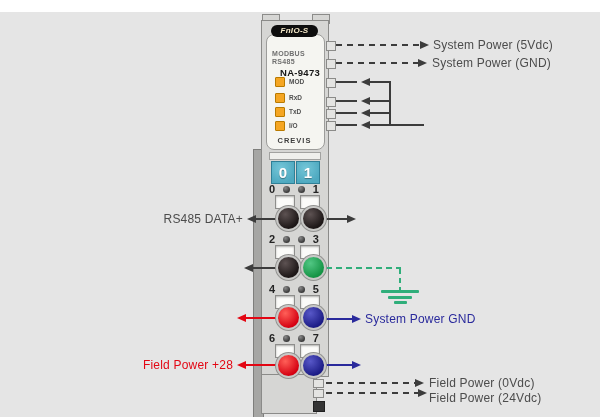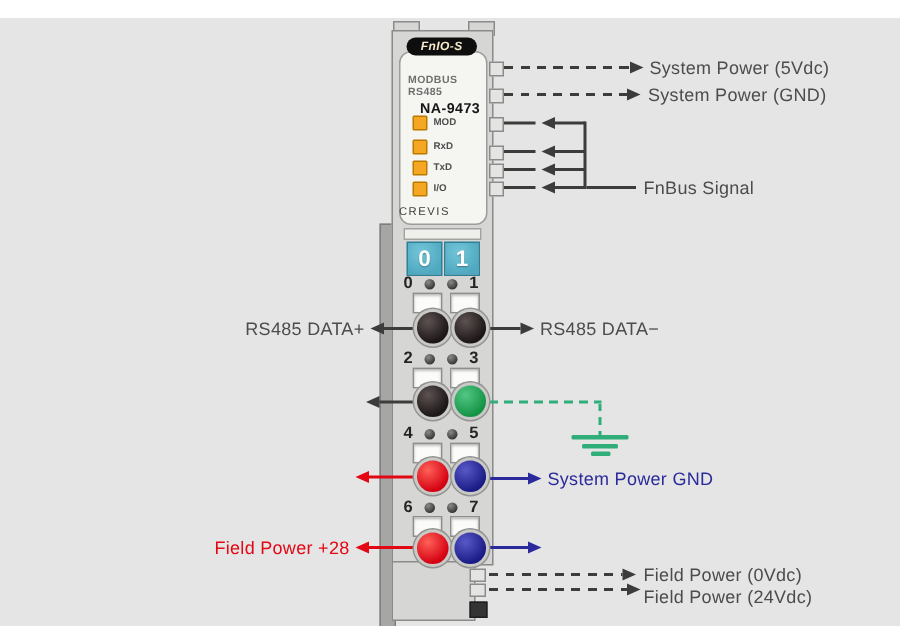--- a/index.html
+++ b/index.html
@@ -15,21 +15,21 @@
   .notch{background:#e4e4e2;border:1px solid #8b8b89;}
   .latch{background:#343434;border:1px solid #1f1f1f;}
   .panel{background:#f5f5f1;border:1px solid #9c9c9a;border-radius:8px;}
   .badge{background:#0e0e0e;border-radius:6px;color:#f5e9c8;font-size:8px;font-weight:bold;
          font-style:italic;text-align:center;line-height:12px;letter-spacing:.3px;}
   .proto{font-size:7px;font-weight:bold;color:#6f6f6f;letter-spacing:.3px;line-height:8px;}
   .model{font-size:9.5px;font-weight:bold;color:#161616;letter-spacing:.3px;}
   .led-row{display:flex;align-items:center;gap:4px;height:9px;}
   .led-sq{width:8px;height:8px;background:#f5a623;border:1px solid #b97a00;border-radius:1px;}
   .led-lb{font-size:6.5px;font-weight:bold;color:#4f4f4f;}
-  .brand{font-size:7.5px;font-weight:normal;color:#3d3d3d;letter-spacing:1px;text-align:left;}
+  .brand{font-size:7.5px;font-weight:bold;color:#3d3d3d;letter-spacing:1px;text-align:center;}
   .sw-bar{background:#efefec;border:1px solid #a2a2a0;}
   .switch{background:radial-gradient(circle at 40% 30%, #74c6d8, #4ea9c0 75%);
           border:1px solid #2f7f96;color:#ffffff;font-weight:bold;font-size:15px;
           text-align:center;line-height:21px;text-shadow:0 1px 1px rgba(0,0,0,.35);}
   .numrow{display:flex;justify-content:space-between;align-items:center;
           font-size:11px;font-weight:bold;color:#242424;}
   .dot{width:7px;height:7px;border-radius:50%;background:radial-gradient(circle at 35% 30%, #8a8a8a, #3a3a3a 70%);}
   .rel-sq{background:#fbfbf9;border:1px solid #8e8e8c;box-shadow:inset 0 1px 2px rgba(0,0,0,.3);}
   .term{width:21px;height:21px;border-radius:50%;box-shadow:0 0 0 2px #c9c9c7,0 0 0 3px #939391;}
   .t-black{background:radial-gradient(circle at 35% 30%, #5d5252, #1d1717 70%);}
@@ -192,24 +192,22 @@
   <div class="abs term t-black" style="left:303px;top:196px;"></div>
   <div class="abs term t-black" style="left:278px;top:245px;"></div>
   <div class="abs term t-green" style="left:303px;top:245px;"></div>
   <div class="abs term t-red" style="left:278px;top:295px;"></div>
   <div class="abs term t-blue" style="left:303px;top:295px;"></div>
   <div class="abs term t-red" style="left:278px;top:343px;"></div>
   <div class="abs term t-blue" style="left:303px;top:343px;"></div>
 
   <div class="abs lbl" style="left:433px;top:26px;">System Power (5Vdc)</div>
   <div class="abs lbl" style="left:432px;top:44px;">System Power (GND)</div>
-  <div class="abs lbl" style="left:429px;top:106px;">FnBus Signal</div>
 
   <div class="abs lbl right" style="left:118px;top:200px;width:125px;">RS485 DATA+</div>
-  <div class="abs lbl" style="left:360px;top:200px;">RS485 DATA−</div>
 
   <div class="abs lbl lbl-blue" style="left:365px;top:300px;">System Power GND</div>
   <div class="abs lbl lbl-red right" style="left:108px;top:346px;width:125px;">Field Power +28</div>
 
   <div class="abs lbl" style="left:429px;top:364px;">Field Power (0Vdc)</div>
   <div class="abs lbl" style="left:429px;top:379px;">Field Power (24Vdc)</div>
 
 </div>
 
 </body></html>

